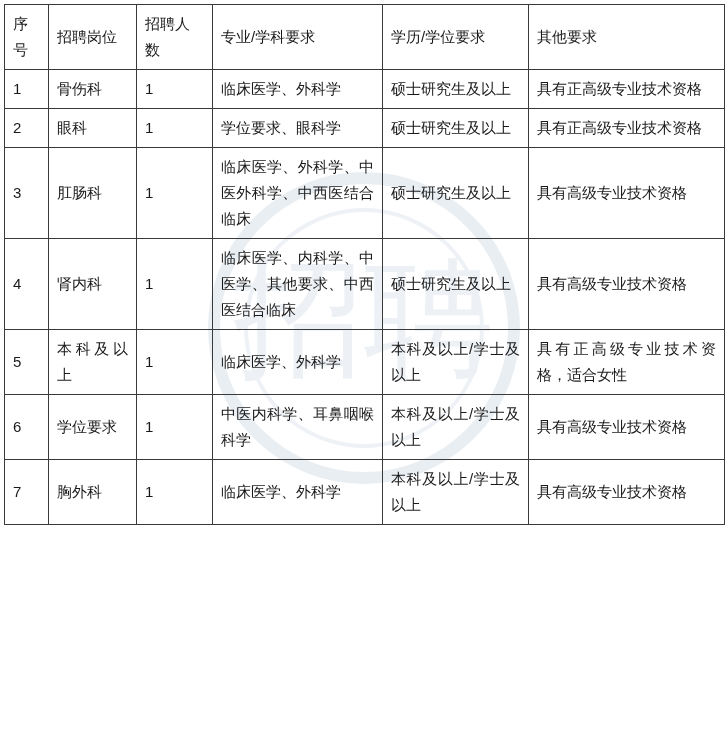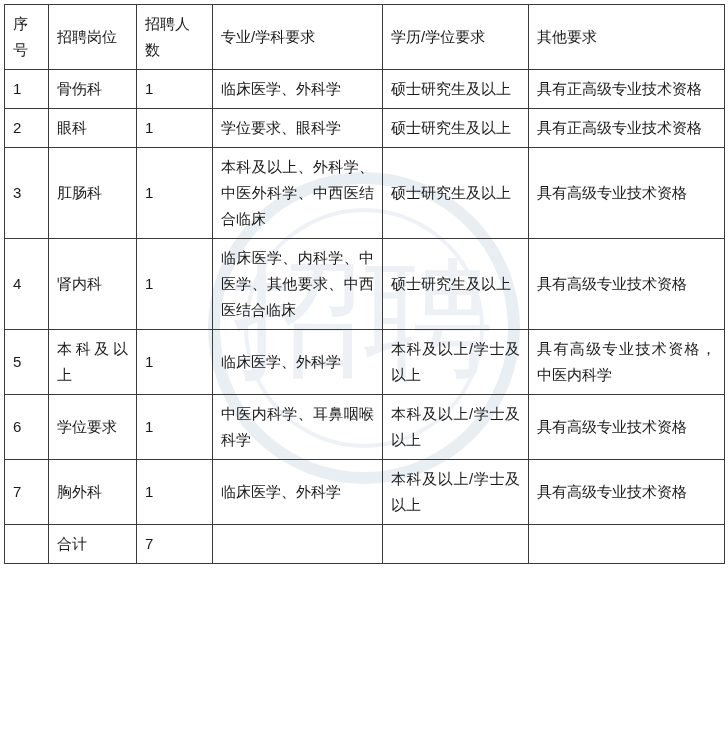--- a/index.html
+++ b/index.html
@@ -118,64 +118,56 @@
         <td class="cell-num">1</td>
         <td>学位要求、眼科学</td>
         <td class="justify">硕士研究生及以上</td>
         <td class="justify">具有正高级专业技术资格</td>
       </tr>
 
       <tr>
         <td class="cell-idx">3</td>
         <td>肛肠科</td>
         <td class="cell-num">1</td>
-        <td class="justify">本科及以上、外科学、中医外科学、中西医结合临床</td>
+        <td class="justify">临床医学、外科学、中医外科学、中西医结合临床</td>
         <td class="justify">硕士研究生及以上</td>
         <td class="justify">具有高级专业技术资格</td>
       </tr>
 
       <tr>
         <td class="cell-idx">4</td>
         <td>肾内科</td>
         <td class="cell-num">1</td>
         <td class="justify">临床医学、内科学、中医学、其他要求、中西医结合临床</td>
         <td class="justify">硕士研究生及以上</td>
         <td class="justify">具有高级专业技术资格</td>
       </tr>
 
       <tr>
         <td class="cell-idx">5</td>
         <td class="spread">本科及以上</td>
         <td class="cell-num">1</td>
         <td>临床医学、外科学</td>
         <td class="justify">本科及以上/学士及以上</td>
-        <td class="justify">具有高级专业技术资格，中医内科学</td>
+        <td class="justify">具有正高级专业技术资格，适合女性</td>
       </tr>
 
       <tr>
         <td class="cell-idx">6</td>
         <td class="justify">学位要求</td>
         <td class="cell-num">1</td>
         <td class="justify">中医内科学、耳鼻咽喉科学</td>
         <td class="justify">本科及以上/学士及以上</td>
         <td class="justify">具有高级专业技术资格</td>
       </tr>
 
       <tr>
         <td class="cell-idx">7</td>
         <td>胸外科</td>
         <td class="cell-num">1</td>
         <td>临床医学、外科学</td>
         <td class="justify">本科及以上/学士及以上</td>
         <td class="justify">具有高级专业技术资格</td>
       </tr>
 
-      <tr>
-        <td class="cell-idx"></td>
-        <td>合计</td>
-        <td class="cell-num">7</td>
-        <td></td>
-        <td></td>
-        <td></td>
-      </tr>
     </tbody>
   </table>
 </div>
 
 </body></html>

